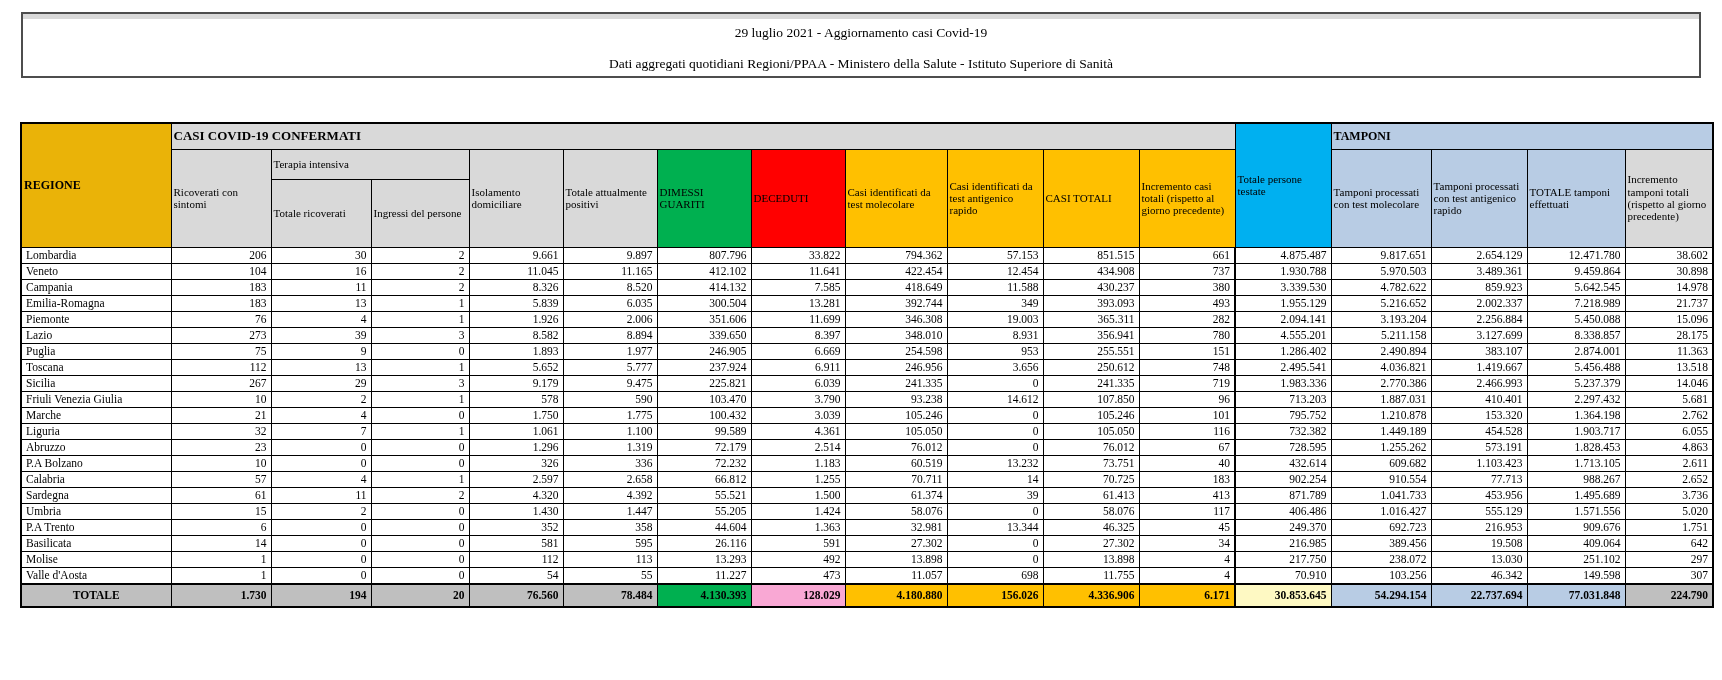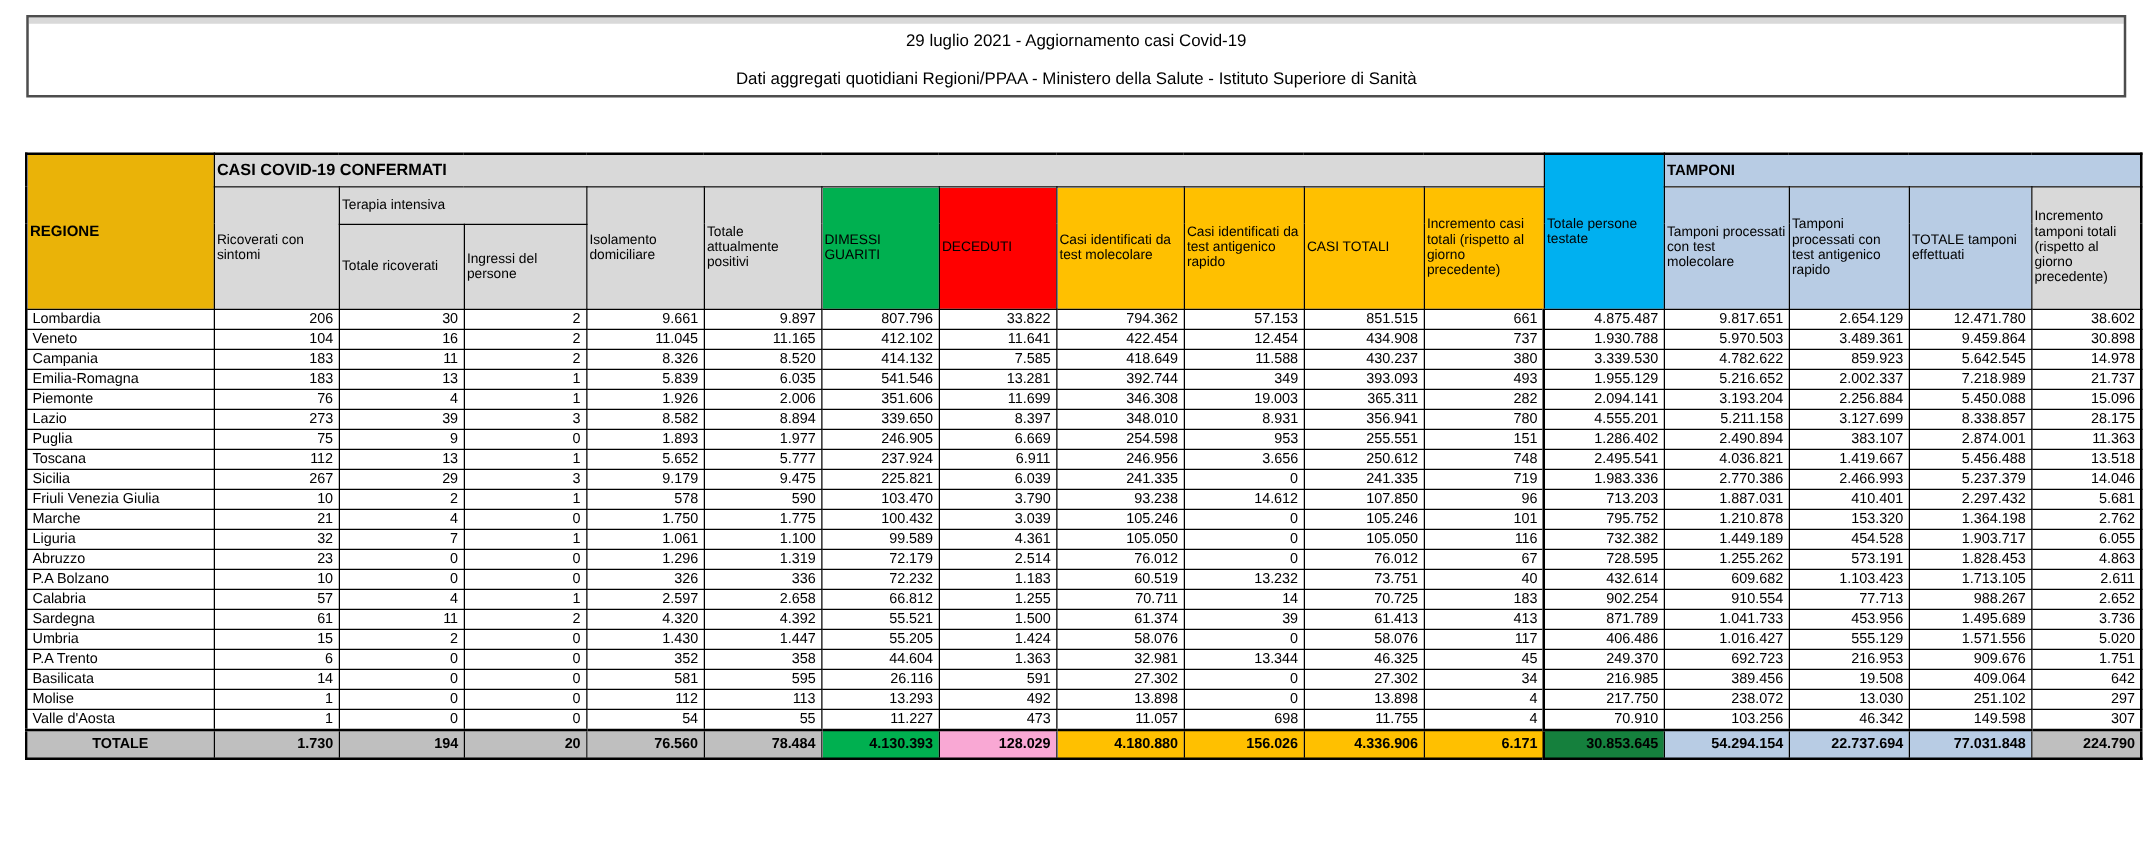--- a/index.html
+++ b/index.html
@@ -1,17 +1,17 @@
 <!DOCTYPE html>
 <html><head>
 <meta charset="utf-8">
 <style>
   html,body{margin:0;padding:0;background:#ffffff;}
   .page{position:relative;width:1722px;height:612px;background:#ffffff;
-        font-family:Liberation Sans, sans-serif;color:#000;overflow:hidden;}
+        font-family:Liberation Serif, serif;color:#000;overflow:hidden;}
 
   
   .title-box{position:absolute;left:21px;top:12px;width:1676px;height:62px;
              border:2px solid #4d4d4d;box-shadow:inset 0 5px 0 #d9d9d9;
              text-align:center;background:#fff;}
   .title-line1{margin-top:11px;font-size:13.5px;}
   .title-line2{margin-top:15px;font-size:13.5px;}
 
   
   table.covid{position:absolute;left:20px;top:122px;width:1692px;
@@ -38,21 +38,21 @@
   tbody td{font-size:11.5px;height:15px;padding:0 4px;white-space:nowrap;}
   tbody td.region{text-align:left;margin-top:16px;}
   tbody td.num{text-align:right;}
 
   tr.total-row td{background:#bfbfbf;font-weight:bold;height:21px;border-top:2px solid #000;}
   tr.total-row td:first-child{text-align:center;}
   tr.total-row td:nth-child(7){background:#00b050;}
   tr.total-row td:nth-child(8){background:#f9a8d4;}
   tr.total-row td:nth-child(9),tr.total-row td:nth-child(10),
   tr.total-row td:nth-child(11),tr.total-row td:nth-child(12){background:#ffc000;}
-  tr.total-row td:nth-child(13){background:#15803d;}
+  tr.total-row td:nth-child(13){background:#fef9c3;}
   tr.total-row td:nth-child(14),tr.total-row td:nth-child(15),
   tr.total-row td:nth-child(16){background:#b8cce4;}
 
   .note{position:absolute;left:23px;top:650px;font-size:11.5px;text-align:center;}
 </style>
 </head>
 <body>
 
 <div class="page">
 
@@ -167,21 +167,21 @@
           <td class="num">5.642.545</td>
           <td class="num">14.978</td>
         </tr>
         <tr>
           <td class="region">Emilia-Romagna</td>
           <td class="num">183</td>
           <td class="num">13</td>
           <td class="num">1</td>
           <td class="num">5.839</td>
           <td class="num">6.035</td>
-          <td class="num">541.546</td>
+          <td class="num">300.504</td>
           <td class="num">13.281</td>
           <td class="num">392.744</td>
           <td class="num">349</td>
           <td class="num">393.093</td>
           <td class="num">493</td>
           <td class="num">1.955.129</td>
           <td class="num">5.216.652</td>
           <td class="num">2.002.337</td>
           <td class="num">7.218.989</td>
           <td class="num">21.737</td>

